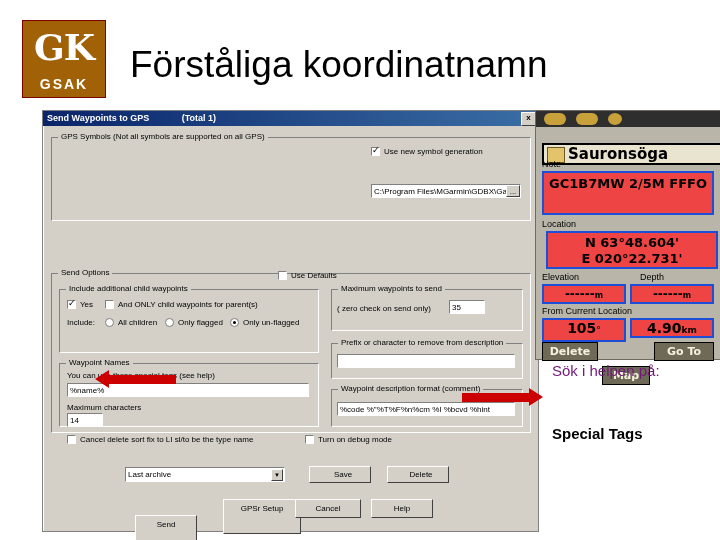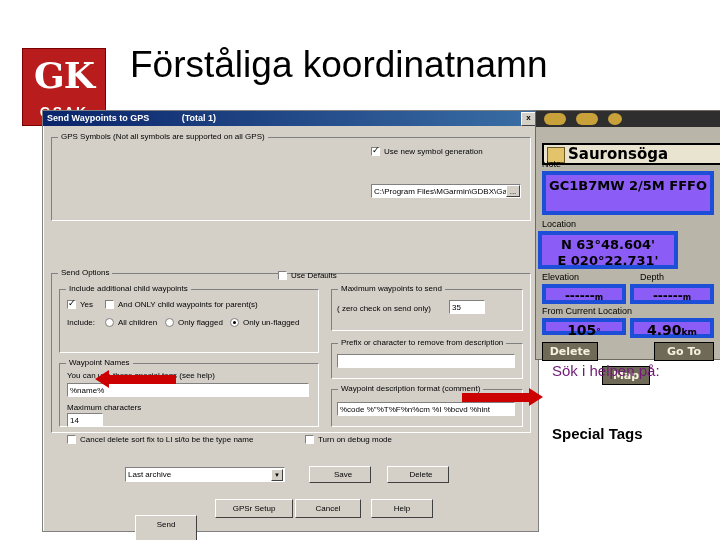--- a/index.html
+++ b/index.html
@@ -4,22 +4,22 @@
 <style>
   html,body{margin:0;padding:0;}
   body{
     width:720px;height:540px;background:#ffffff;
     font-family:"Liberation Sans", sans-serif;
     overflow:hidden;position:relative;
   }
 
   
   #logo{
-    position:absolute;left:22px;top:48px;width:82px;height:76px;
-    background:#b91c1c;border:1px solid #7a0000;
+    position:absolute;left:22px;top:20px;width:82px;height:76px;
+    background:#a16207;border:1px solid #7a0000;
   }
   #logo .gk{
     position:absolute;left:0;top:2px;width:82px;height:48px;
     color:#ffffff;font-family:"DejaVu Serif", serif;font-weight:bold;
     font-size:36px;line-height:48px;text-align:center;letter-spacing:-1px;
   }
   #logo .gsak{
     position:absolute;left:0;bottom:4px;width:82px;height:18px;
     color:#ffffff;font-family:"Liberation Sans", sans-serif;font-weight:bold;
     font-size:14px;line-height:18px;text-align:center;letter-spacing:2px;
@@ -110,21 +110,21 @@
   #gps-name .nm{
     position:absolute;left:24px;top:1px;font-size:15px;font-weight:bold;
     font-family:"DejaVu Sans", sans-serif;color:#000;line-height:16px;
   }
   #gps-name .pen{
     position:absolute;left:3px;top:2px;width:16px;height:14px;background:#e3c46a;
     border:1px solid #6b5a20;
   }
   .gl{position:absolute;font-size:9px;color:#000;}
   .gbox2{
-    position:absolute;background:#8b5cf6;border:4px solid #1d4ed8;
+    position:absolute;background:#ef4444;border:2px solid #1d4ed8;
     box-sizing:border-box;
   }
   .gval{
     font-family:"DejaVu Sans", sans-serif;font-weight:bold;color:#000;
     text-align:center;
   }
   .gbtn{
     position:absolute;background:#6f6a57;border:1px solid #000;
     color:#f5f2e0;font-weight:bold;font-size:11px;text-align:center;
     font-family:"DejaVu Sans", sans-serif;box-sizing:border-box;
@@ -228,21 +228,21 @@
   <div class="btn" style="left:266px;top:355px;width:62px;height:17px;line-height:16px;">
     <span style="margin-left:6px;">Save</span>
   </div>
   <div class="btn" style="left:344px;top:355px;width:62px;height:17px;line-height:16px;">
     <span style="margin-left:6px;">Delete</span>
   </div>
 
   <div class="btn" style="left:92px;top:404px;width:62px;height:34px;line-height:18px;">
     <span>Send</span>
   </div>
-  <div class="btn" style="left:172px;top:388px;width:78px;height:19px;line-height:18px;">
+  <div class="btn" style="left:180px;top:388px;width:78px;height:35px;line-height:18px;">
     <span>GPSr Setup</span>
   </div>
   <div class="btn" style="left:252px;top:388px;width:66px;height:19px;line-height:18px;">
     <span>Cancel</span>
   </div>
   <div class="btn" style="left:328px;top:388px;width:62px;height:19px;line-height:18px;">
     <span>Help</span>
   </div>
 </div>
 
@@ -257,40 +257,40 @@
     <span class="pen"></span>
     <span class="nm">Sauronsöga</span>
   </div>
 
   <div class="gl" style="left:6px;top:48px;">Note</div>
   <div class="gbox2" style="left:6px;top:60px;width:172px;height:44px;">
     <div class="gval" style="font-size:13px;line-height:16px;padding-top:3px;">GC1B7MW 2/5M FFFO</div>
   </div>
 
   <div class="gl" style="left:6px;top:108px;">Location</div>
-  <div class="gbox2" style="left:2px;top:120px;width:140px;height:38px;">
+  <div class="gbox2" style="left:10px;top:120px;width:172px;height:38px;">
     <div class="gval" style="font-size:13px;line-height:17px;padding-top:1px;">N  63°48.604'</div>
     <div class="gval" style="font-size:13px;line-height:16px;">E 020°22.731'</div>
   </div>
 
   <div class="gl" style="left:6px;top:161px;">Elevation</div>
   <div class="gl" style="left:104px;top:161px;">Depth</div>
   <div class="gbox2" style="left:6px;top:173px;width:84px;height:20px;">
     <div class="gval" style="font-size:12px;line-height:17px;">
       <span>------</span><span style="font-size:8px;">m</span>
     </div>
   </div>
   <div class="gbox2" style="left:94px;top:173px;width:84px;height:20px;">
     <div class="gval" style="font-size:12px;line-height:17px;">
       <span>------</span><span style="font-size:8px;">m</span>
     </div>
   </div>
 
   <div class="gl" style="left:6px;top:195px;">From Current Location</div>
-  <div class="gbox2" style="left:6px;top:207px;width:84px;height:17px;">
+  <div class="gbox2" style="left:6px;top:207px;width:84px;height:24px;">
     <div class="gval" style="font-size:14px;line-height:17px;">
       <span>105</span><span style="font-size:9px;">°</span>
     </div>
   </div>
   <div class="gbox2" style="left:94px;top:207px;width:84px;height:20px;">
     <div class="gval" style="font-size:14px;line-height:17px;">
       <span>4.90</span><span style="font-size:9px;">km</span>
     </div>
   </div>
 

